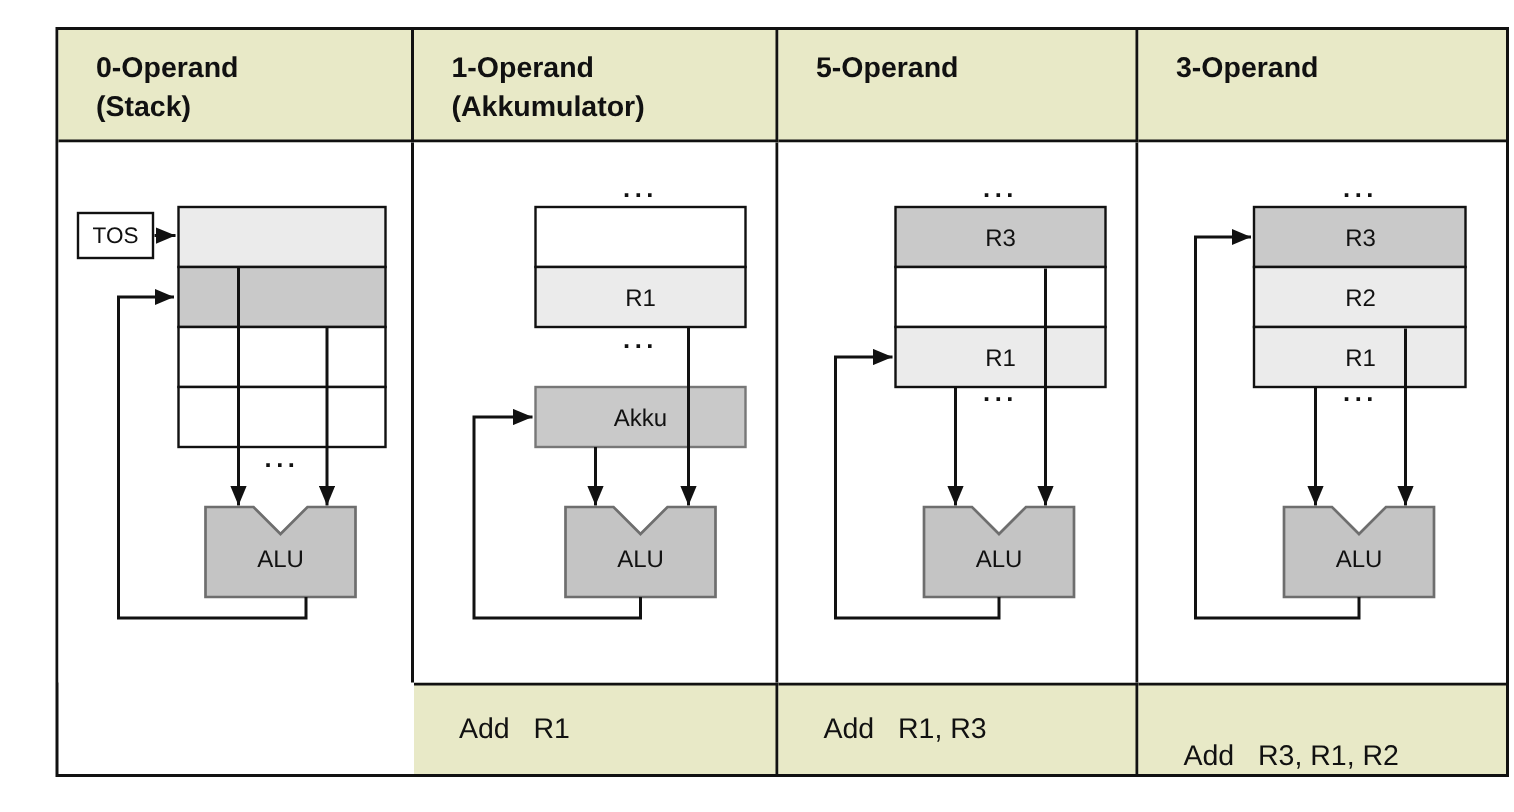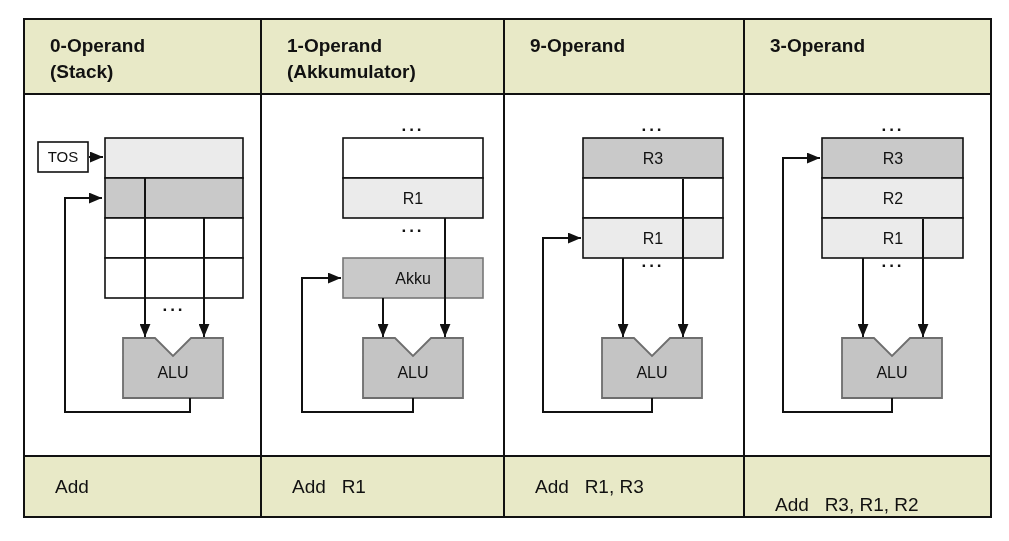--- a/index.html
+++ b/index.html
@@ -1,17 +1,17 @@
 <!DOCTYPE html>
 <html><head>
 <meta charset="utf-8">
 <style>
   html,body{margin:0;padding:0;background:#ffffff;}
   body{width:1009px;height:541px;position:relative;font-family:"Liberation Sans","DejaVu Sans",sans-serif;color:#111;}
-  .figure{position:absolute;left:23px;top:18px;background:#fff;border:2px solid #111;
+  .figure{position:absolute;left:37px;top:18px;background:#fff;border:2px solid #111;
           display:grid;grid-template-columns:237px 243px 240px 245px;grid-template-rows:75px 360px 61px;}
   .cell{box-sizing:border-box;}
   .col-border{border-right:2px solid #111;}
   .hdr{grid-row:1;background:#e8e9c7;border-bottom:2px solid #111;padding:13px 0 0 25px;
        font-weight:bold;font-size:19px;line-height:26px;}
   .content{grid-row:2;background:#fff;position:relative;overflow:hidden;}
   .content svg{position:absolute;left:0;top:0;display:block;}
   .ftr{grid-row:3;background:#e8e9c7;border-top:2px solid #111;display:flex;align-items:center;
        padding-left:30px;font-size:19px;}
   .ftr span{white-space:pre;}
@@ -43,23 +43,20 @@
       <rect x="80" y="163" width="138" height="40" fill="#ffffff" stroke="#111" stroke-width="1.6"></rect>
       <line x1="64" y1="62" x2="78" y2="62" stroke="#111" stroke-width="2" marker-end="url(#ah1)"></line>
       <line x1="120" y1="83" x2="120" y2="242" stroke="#111" stroke-width="2" marker-end="url(#ah1)"></line>
       <line x1="179" y1="123" x2="179" y2="242" stroke="#111" stroke-width="2" marker-end="url(#ah1)"></line>
       <text x="149" y="216" text-anchor="middle" class="dots">...</text>
       <polygon points="98,243 130,243 148,261 166,243 198,243 198,303 98,303" fill="#c4c4c4" stroke="#6e6e6e" stroke-width="1.8"></polygon>
       <text x="148" y="283" text-anchor="middle">ALU</text>
       <polyline points="165,303 165,317 40,317 40,103 77,103" fill="none" stroke="#111" stroke-width="2" marker-end="url(#ah1)"></polyline>
     </svg>
   </div>
-  <div class="cell ftr col-border" style="grid-column:1;">
-    <span>Add</span>
-  </div>
 
   <div class="cell hdr col-border" style="grid-column:2;">
     <div>1-Operand</div>
     <div>(Akkumulator)</div>
   </div>
   <div class="cell content col-border" style="grid-column:2;">
     <svg width="241" height="360">
       <defs>
         <marker id="ah2" viewBox="0 0 12 10" refX="12" refY="5" markerWidth="13" markerHeight="11" markerUnits="userSpaceOnUse" orient="auto">
             <path d="M0,0 L12,5 L0,10 Z" fill="#111"></path>
@@ -77,21 +74,21 @@
       <polygon points="101,243 133,243 151,261 169,243 201,243 201,303 101,303" fill="#c4c4c4" stroke="#6e6e6e" stroke-width="1.8"></polygon>
       <text x="151" y="283" text-anchor="middle">ALU</text>
       <polyline points="151,303 151,317 40,317 40,183 79,183" fill="none" stroke="#111" stroke-width="2" marker-end="url(#ah2)"></polyline>
     </svg>
   </div>
   <div class="cell ftr col-border" style="grid-column:2;">
     <span>Add   R1</span>
   </div>
 
   <div class="cell hdr col-border" style="grid-column:3;">
-    <div>9-Operand</div>
+    <div>5-Operand</div>
     <div></div>
   </div>
   <div class="cell content col-border" style="grid-column:3;">
     <svg width="238" height="360">
       <defs>
         <marker id="ah3" viewBox="0 0 12 10" refX="12" refY="5" markerWidth="13" markerHeight="11" markerUnits="userSpaceOnUse" orient="auto">
             <path d="M0,0 L12,5 L0,10 Z" fill="#111"></path>
           </marker>
       </defs>
       <text x="148" y="36" text-anchor="middle" class="dots">...</text>

